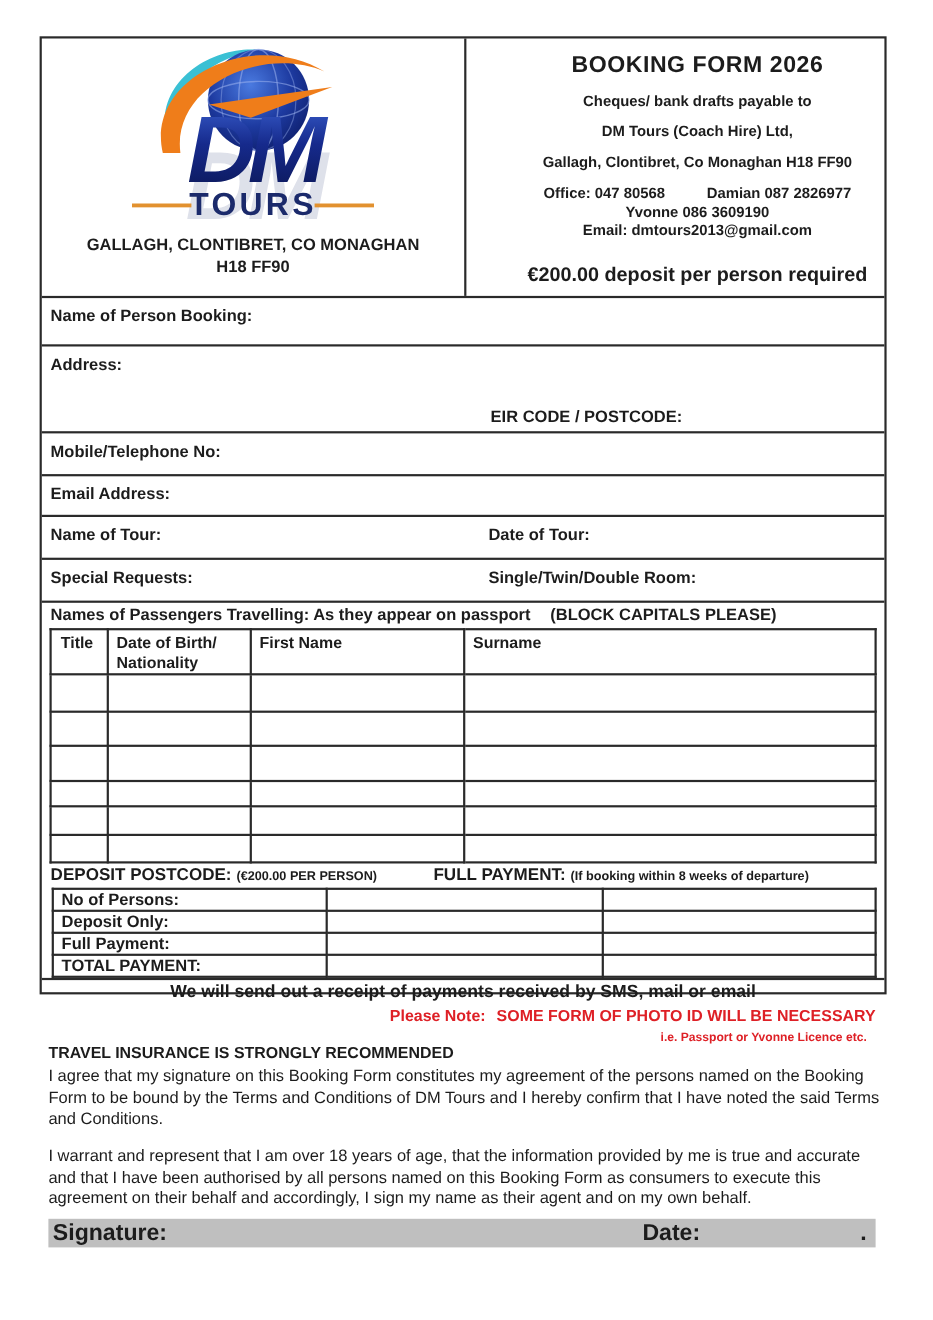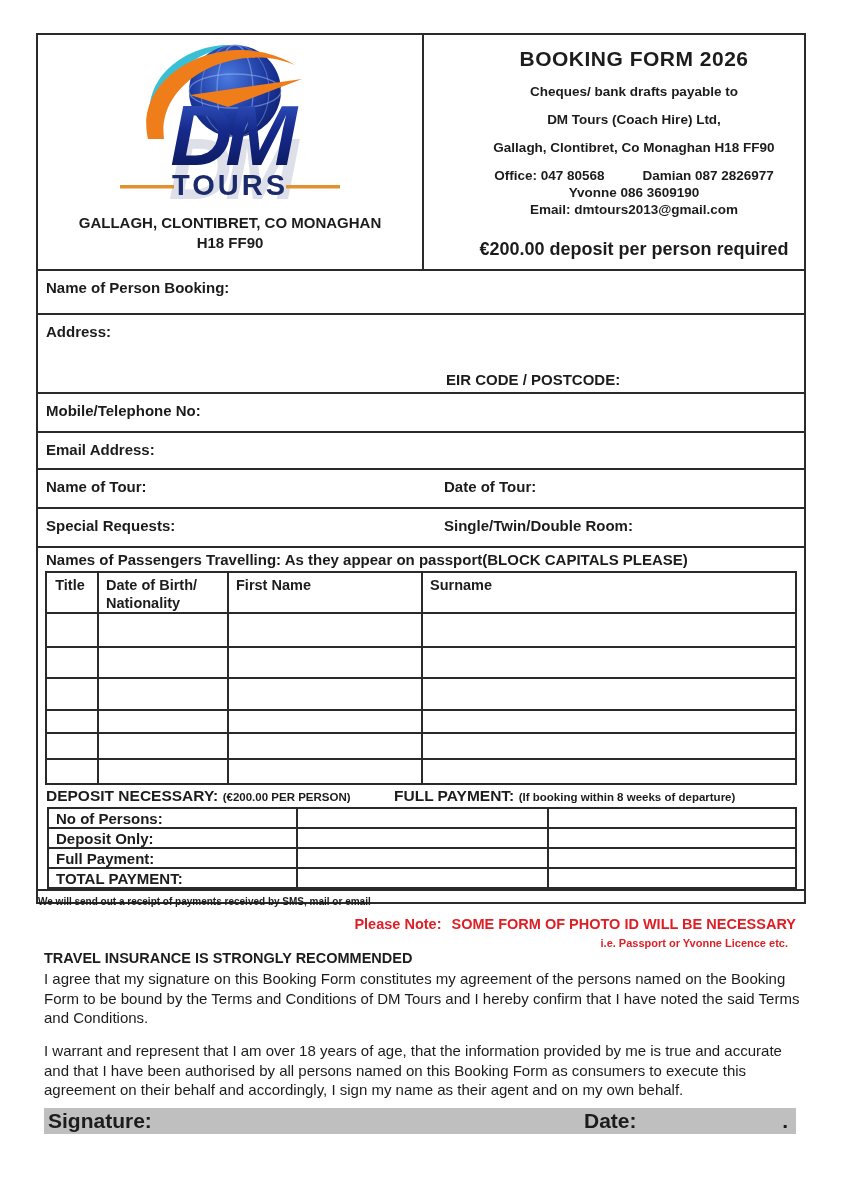--- a/index.html
+++ b/index.html
@@ -26,21 +26,21 @@
   .row-person{height:42px;}
   .row-address{height:77px;}
   .row-address .eircode{position:absolute;left:408px;bottom:4px;font-weight:bold;font-size:15px;}
   .row-mobile{height:37px;}
   .row-email{height:35px;}
   .row-tour{height:37px;}
   .row-special{height:37px;}
   
   .pass-heading{height:23px;padding-left:8px;font-weight:bold;font-size:15px;
                 display:flex;align-items:center;white-space:nowrap;}
-  .pass-heading .note{margin-left:0;}
+  .pass-heading .note{margin-left:18px;}
   table{border-collapse:collapse;table-layout:fixed;}
   .pass-table{width:750px;margin-left:7px;}
   .pass-table th,.pass-table td{border:2px solid #2a2a2a;padding:0;}
   .pass-table th{font-weight:bold;font-size:14.5px;text-align:left;vertical-align:top;
                  padding:3px 4px 0 7px;line-height:18px;border-radius:16px;}
   .pass-table th.c-title{text-align:center;padding-left:0;}
   .pass-table thead tr{height:36px;}
   .pass-table tbody tr:nth-child(1){height:34px;}
   .pass-table tbody tr:nth-child(2){height:31px;}
   .pass-table tbody tr:nth-child(3){height:32px;}
@@ -49,22 +49,22 @@
   .pass-table tbody tr:nth-child(6){height:25px;}
   
   .deposit-line{position:relative;height:22px;}
   .dep-left{position:absolute;left:8px;top:2px;white-space:nowrap;}
   .dep-right{position:absolute;left:356px;top:2px;white-space:nowrap;}
   .pay-big{font-weight:bold;font-size:15.5px;}
   .pay-small{font-weight:bold;font-size:11.5px;}
   .pay-table{width:748px;margin-left:9px;}
   .pay-table td{border:2px solid #2a2a2a;height:18px;font-weight:bold;font-size:15px;
                 padding:0 0 0 7px;}
-  .receipt-strip{height:20px;border-top:2px solid #2a2a2a;text-align:left;
-                 font-weight:bold;font-size:10px;line-height:21px;}
+  .receipt-strip{height:20px;border-top:2px solid #2a2a2a;text-align:center;
+                 font-weight:bold;font-size:16px;line-height:21px;}
   
   .note-photo{position:absolute;top:916px;left:36px;width:760px;text-align:right;
               font-weight:bold;font-size:14.5px;color:#de2026;white-space:nowrap;}
   .note-photo .pfx{margin-right:10px;}
   .note-photo-sub{position:absolute;top:937px;left:36px;width:752px;text-align:right;
                   font-weight:bold;font-size:11px;color:#de2026;}
   .insurance{position:absolute;top:950px;left:44px;font-weight:bold;font-size:14.5px;}
   .para{position:absolute;left:44px;width:762px;font-size:15px;line-height:19.5px;}
   .para1{top:969px;}
   .para2{top:1041px;}
@@ -215,21 +215,21 @@
             <td></td>
             <td></td>
             <td></td>
             <td></td>
           </tr>
         </tbody>
     </table>
 
     <div class="deposit-line">
       <span class="dep-left">
-        <span class="pay-big">DEPOSIT NECESSARY:</span>
+        <span class="pay-big">DEPOSIT POSTCODE:</span>
         <span class="pay-small">(€200.00 PER PERSON)</span>
       </span>
       <span class="dep-right">
         <span class="pay-big">FULL PAYMENT:</span>
         <span class="pay-small">(If booking within 8 weeks of departure)</span>
       </span>
     </div>
 
     <table class="pay-table">
       <colgroup>

